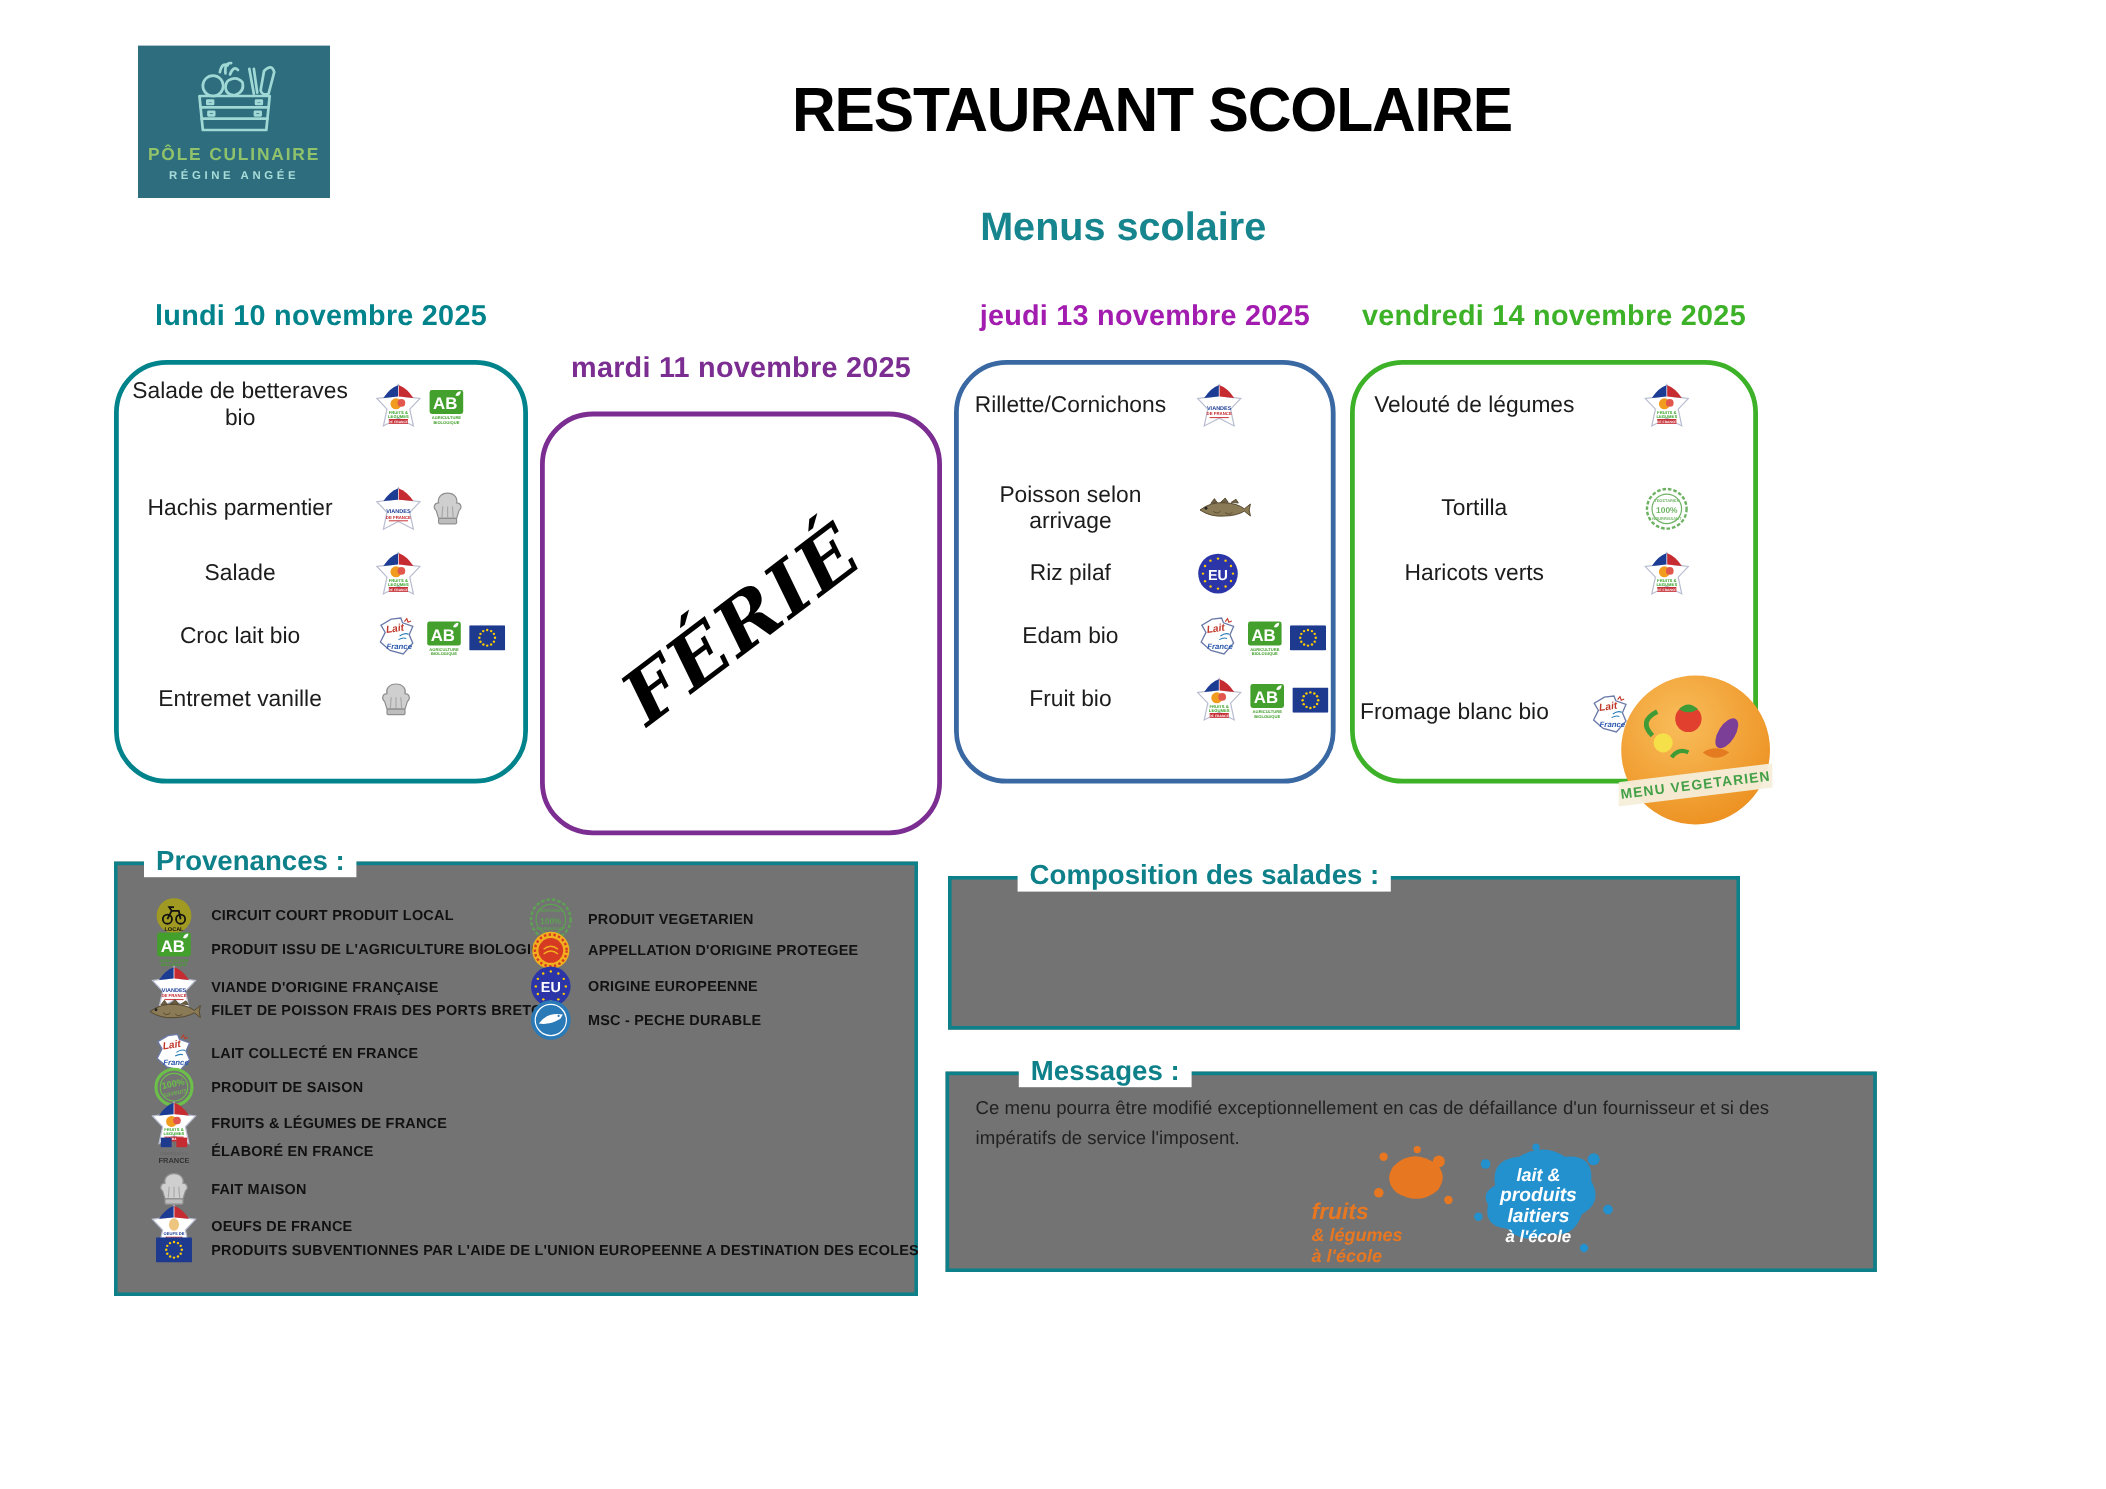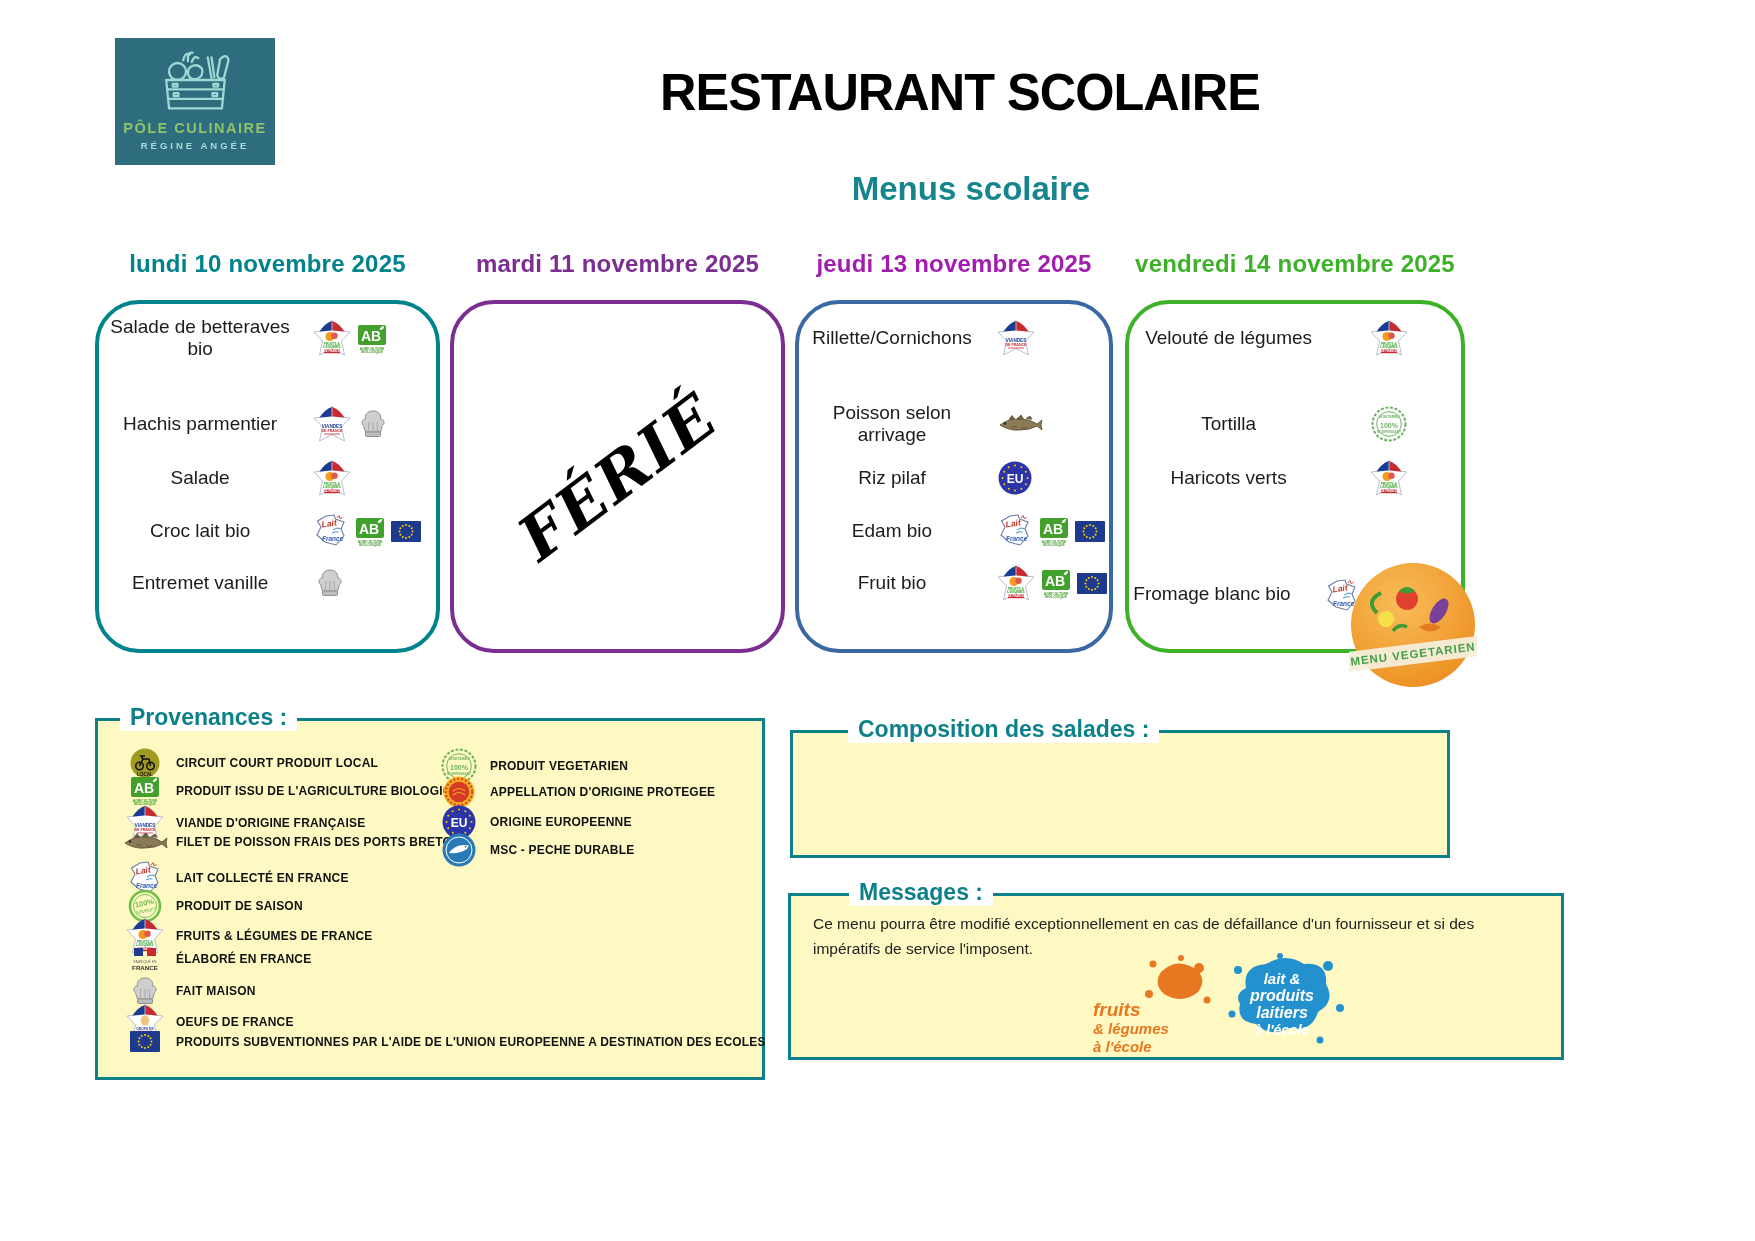--- a/index.html
+++ b/index.html
@@ -7,42 +7,42 @@
         font-family:"Liberation Sans",sans-serif;overflow:hidden;}
   svg{font-family:"Liberation Sans",sans-serif;}
 
   
   .logo-box{position:absolute;left:115px;top:38px;width:160px;height:127px;background:#2d6d7e;
             display:flex;flex-direction:column;align-items:center;justify-content:flex-start;padding-top:8px;box-sizing:border-box;}
   .logo-line1{color:#8fc26a;font-weight:bold;font-size:14.5px;letter-spacing:1.5px;margin-top:2px;}
   .logo-line2{color:#a8dcd9;font-weight:bold;font-size:9.5px;letter-spacing:3px;margin-top:4px;}
   .main-title{position:absolute;left:560px;top:62px;width:800px;text-align:center;color:#000;
               font-size:52px;font-weight:800;letter-spacing:-1px;transform:scaleX(.97);white-space:nowrap;}
-  .subtitle{position:absolute;left:571px;top:170px;width:800px;text-align:center;color:#17858e;
+  .subtitle{position:absolute;left:536px;top:170px;width:800px;text-align:center;color:#17858e;
             font-size:33px;font-weight:bold;}
 
   
   .day-col{position:absolute;top:250px;}
   .day-header{text-align:center;font-weight:bold;font-size:24px;letter-spacing:.2px;white-space:nowrap;}
   .day-box{margin-top:22px;height:345px;border:4px solid #000;border-radius:44px;position:relative;background:#fff;}
   .menu-row{position:absolute;left:0;right:0;display:flex;align-items:center;height:48px;}
   .menu-label{width:60%;text-align:center;font-size:19px;color:#1c1c1c;}
   .menu-icons{display:flex;align-items:center;gap:5px;padding-left:12px;}
   .col-3 .menu-icons{padding-left:42px;}
   .menu-row.stacked{flex-direction:row;height:100px;justify-content:flex-start;}
   .menu-row.stacked .menu-label{width:68%;}
   .menu-row.stacked .menu-icons{padding-left:0;margin-top:4px;width:68%;justify-content:center;}
   .ic{display:inline-flex;align-items:center;justify-content:center;}
   .ferie{position:absolute;left:50%;top:50%;transform:translate(-50%,-50%) rotate(-37deg);
          font-family:"DejaVu Serif",serif;font-weight:bold;font-style:italic;font-size:62px;
          letter-spacing:2px;color:#000;}
   .badge-veg{position:absolute;right:-16px;bottom:-40px;width:128px;height:128px;}
 
   
-  .section-box{position:absolute;border:3px solid #0d8089;background:#fef9c3;box-sizing:border-box;}
+  .section-box{position:absolute;border:3px solid #0d8089;background:#737373;box-sizing:border-box;}
   .section-title{position:absolute;top:-17px;left:22px;background:#fff;padding:0 10px;
                  color:#0d8089;font-size:23px;font-weight:bold;white-space:nowrap;}
   .prov-item{position:absolute;display:flex;align-items:center;gap:12px;}
   .prov-icon{width:38px;display:flex;justify-content:center;flex:none;}
   .prov-label{font-size:12px;font-weight:bold;color:#111;letter-spacing:.2px;white-space:nowrap;}
   .msg-body{padding:16px 30px 0 22px;font-size:15.5px;color:#222;line-height:1.6;}
   .footer-logo{position:absolute;}
 </style>
 </head>
 <body>
@@ -191,21 +191,21 @@
     <path d="M17 4 C11 4 8.5 8.5 9.5 12 C6 12 4.5 16 7.5 18.5 L9.5 25 L24.5 25 L26.5 18.5 C29.5 16 28 12 24.5 12 C25.5 8.5 23 4 17 4 Z" fill="#cfcfcf" stroke="#8f8f8f" stroke-width="1"></path>
     <path d="M13 15 L12.3 24 M17 15 L17 24 M21 15 L21.7 24" stroke="#a8a8a8" stroke-width="1" fill="none"></path>
     <rect x="9.5" y="25" width="15" height="4.5" rx="1" fill="#bdbdbd" stroke="#8f8f8f" stroke-width="1"></rect>
                 </svg>
               </span>
             </div>
           </div>
         </div>
       </div>
       <div class="day-col col-1" style="left: 450px; width: 335px;">
-        <div class="day-header" style="color: rgb(123, 45, 145);">mardi 11 novembre 2025</div>
+        <div class="day-header" style="color: rgb(123, 45, 145); margin-top: 43px;">mardi 11 novembre 2025</div>
         <div class="day-box" style="border-color: rgb(123, 45, 145);">
           <div class="ferie">FÉRIÉ</div>
         </div>
       </div>
       <div class="day-col col-2" style="left: 795px; width: 318px;">
         <div class="day-header" style="color: #a21caf;">jeudi 13 novembre 2025</div>
         <div class="day-box" style="border-color: rgb(58, 104, 163);">
           <div class="menu-row" style="top: 10px;">
             <div class="menu-label">Rillette/Cornichons</div>
             <div class="menu-icons">

